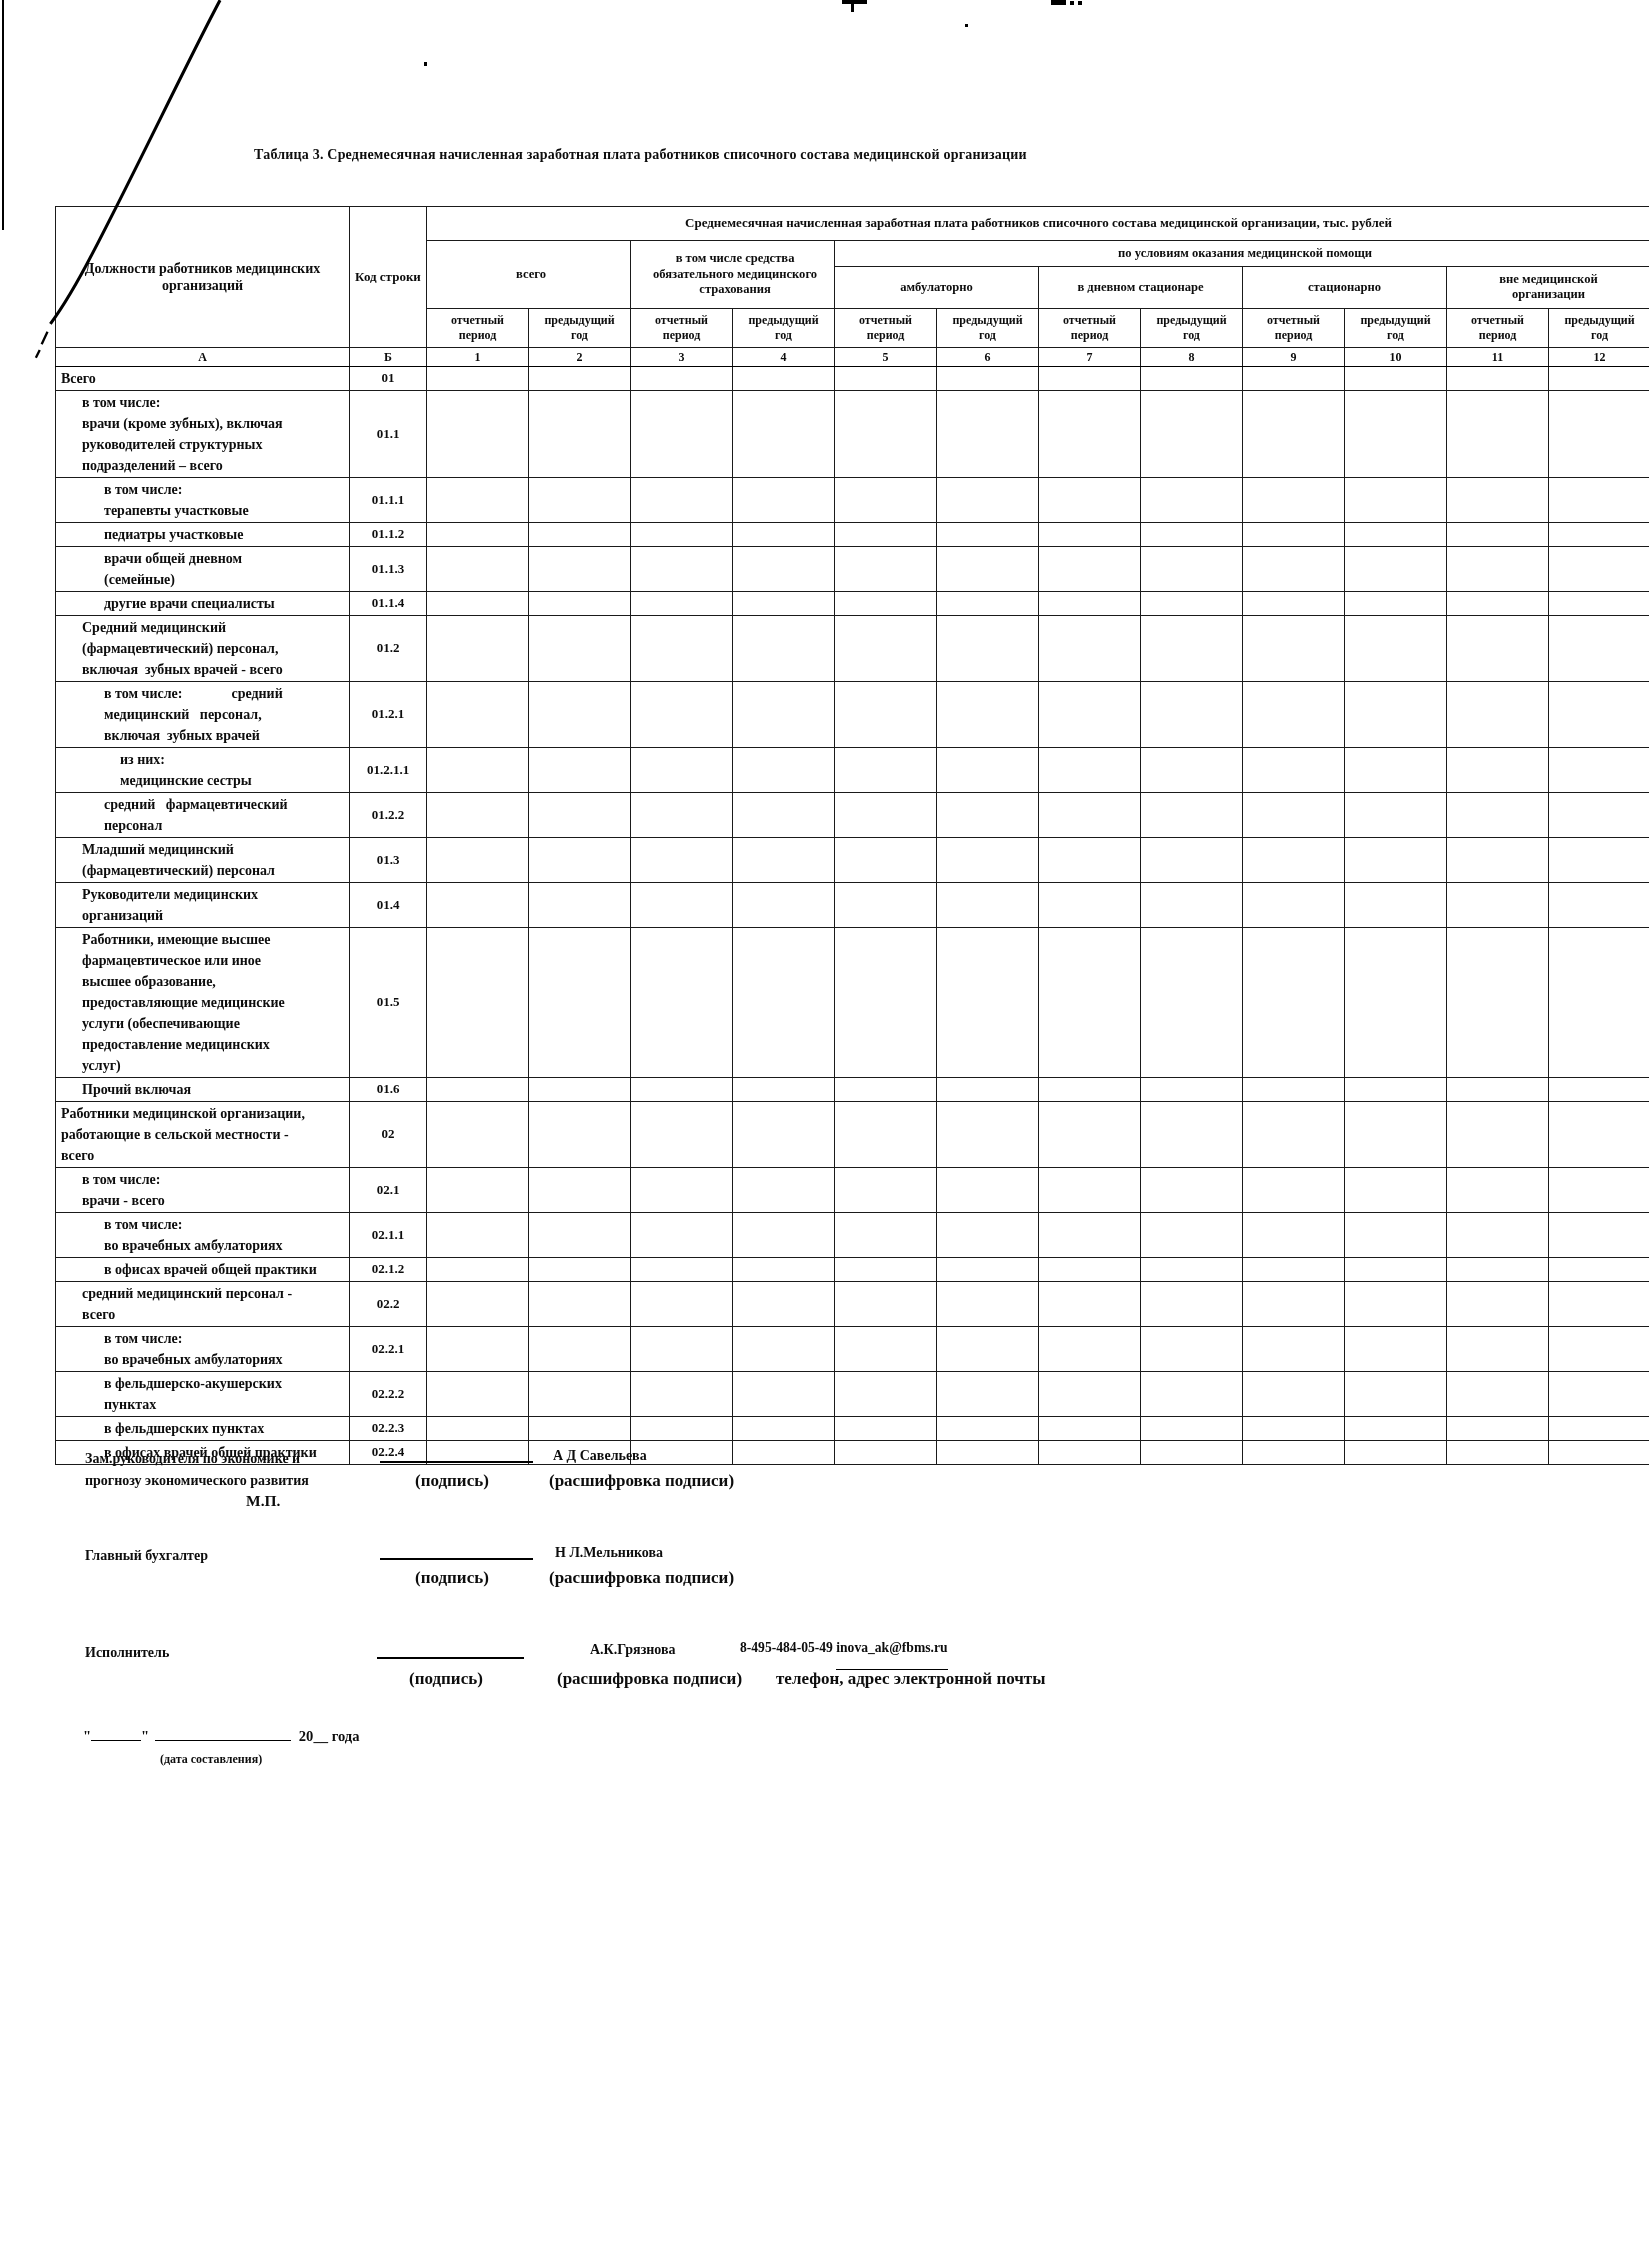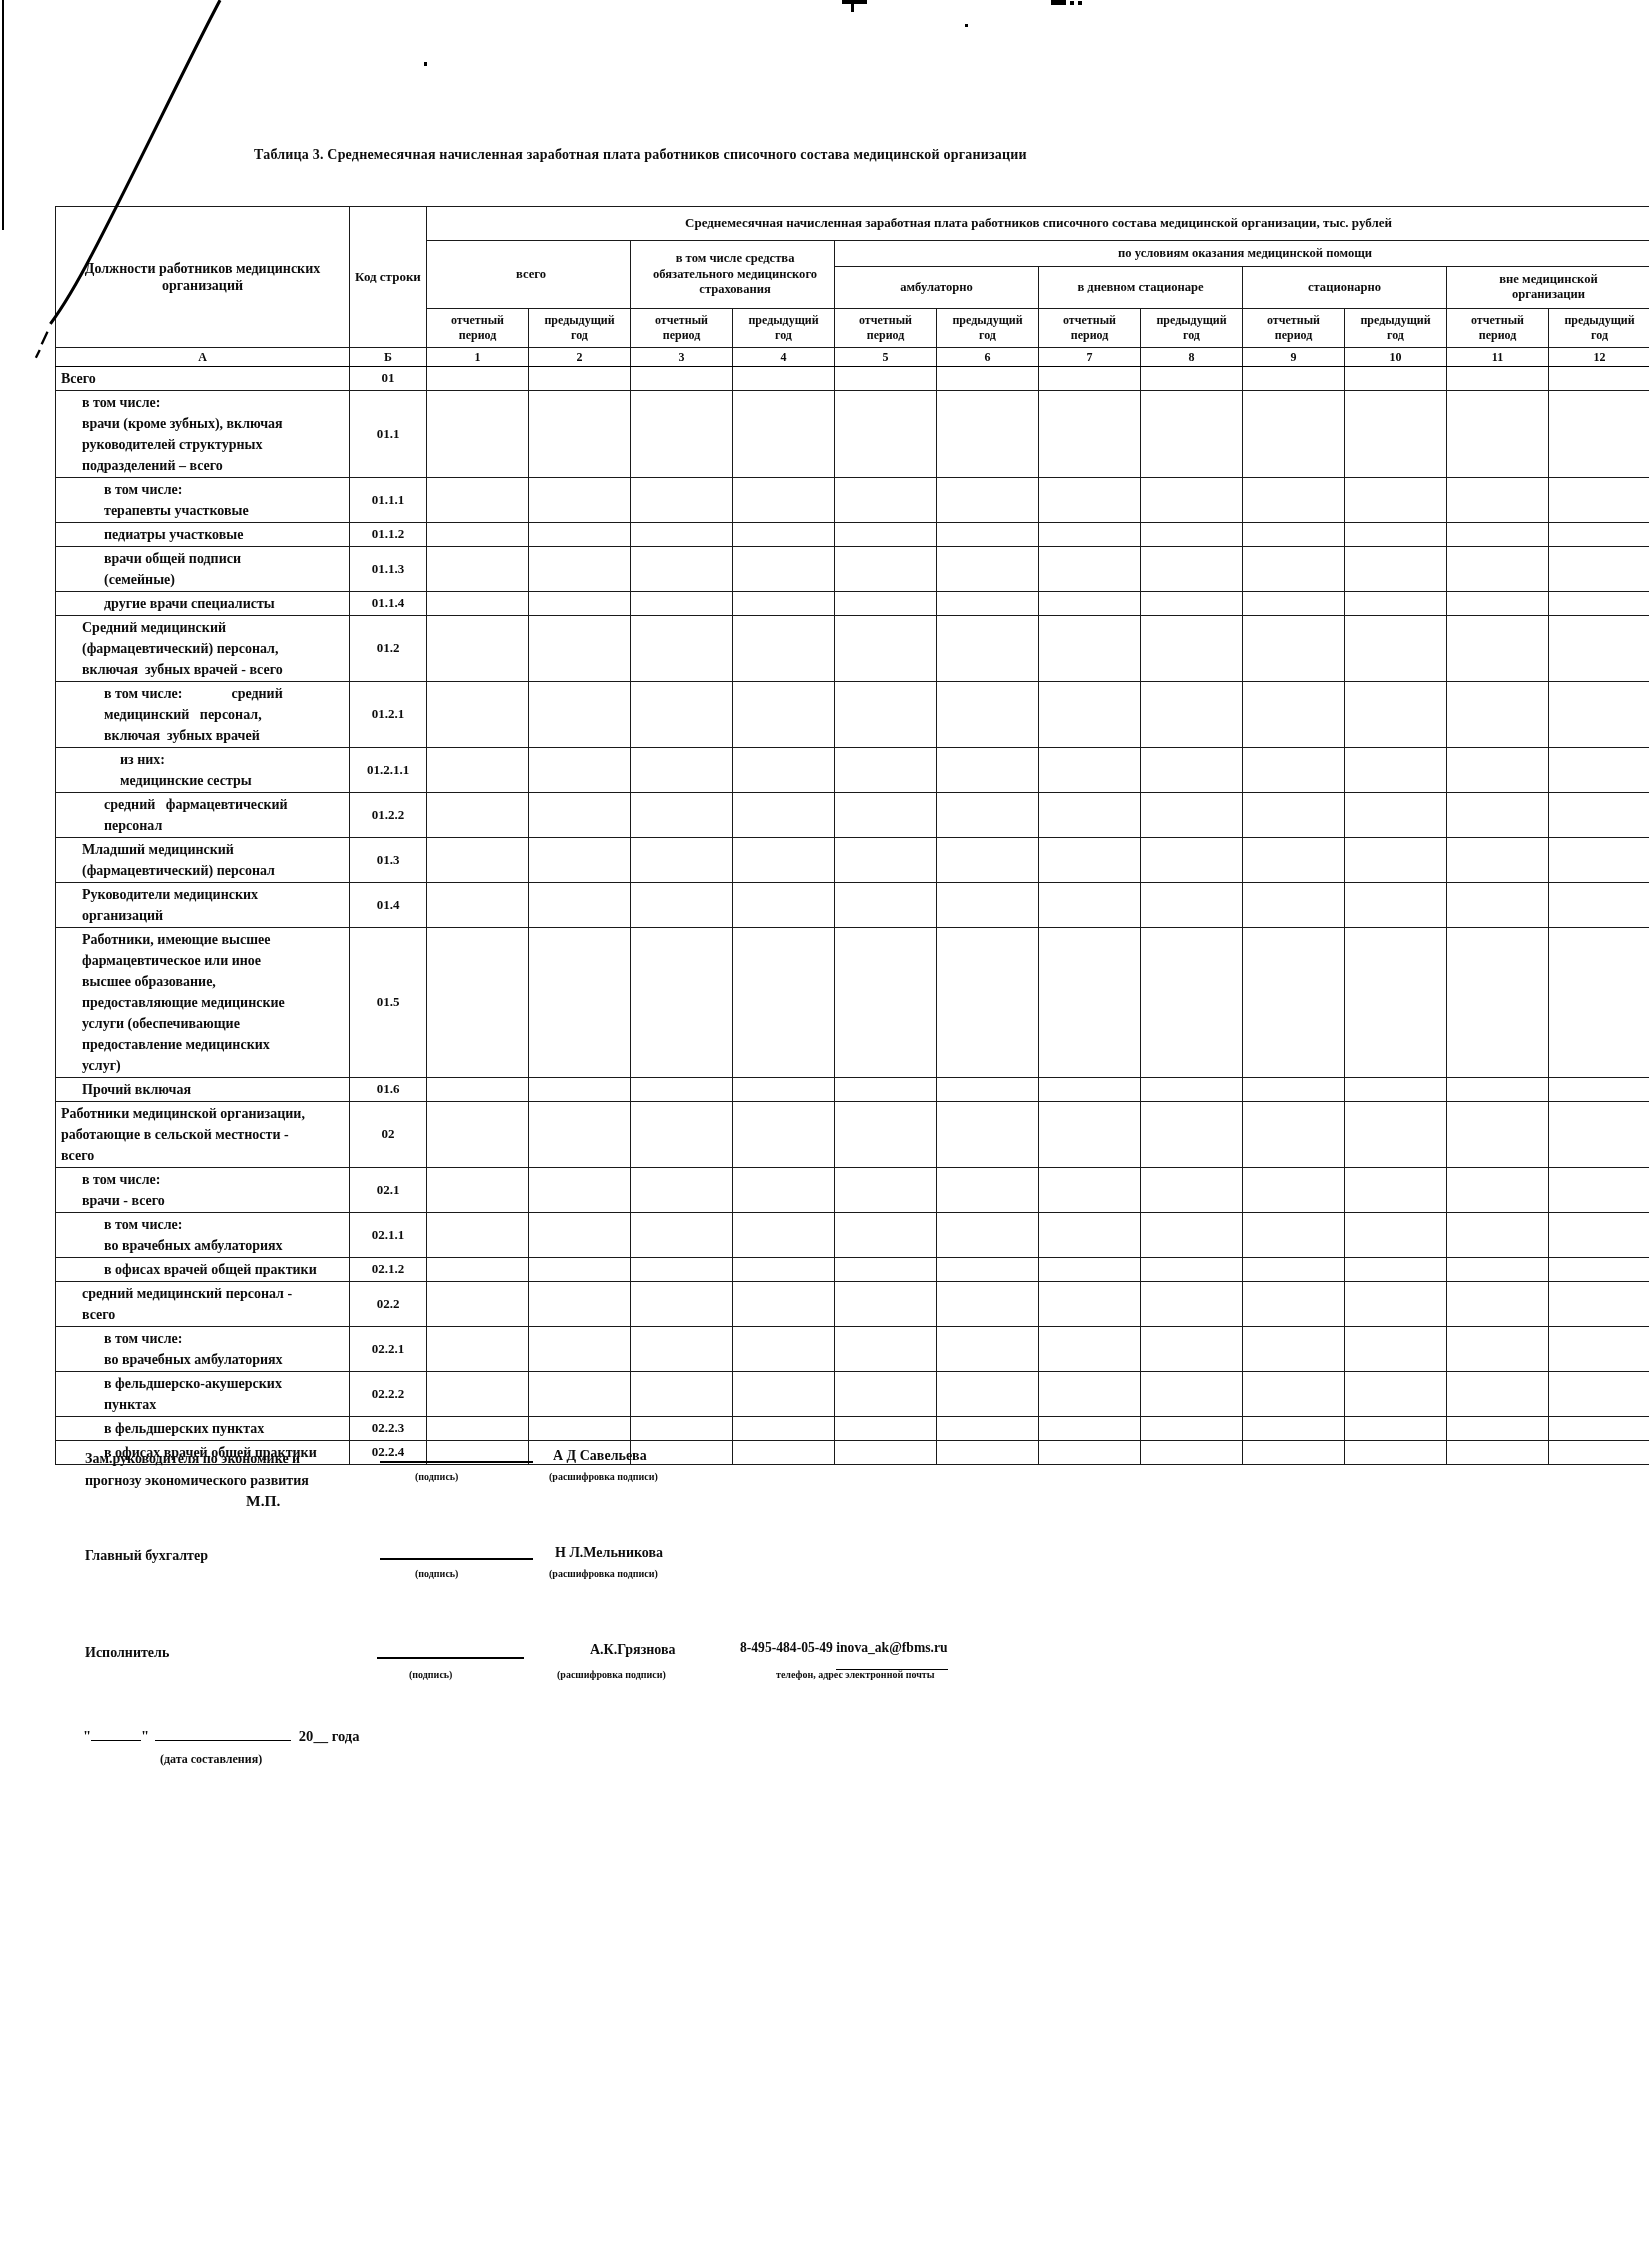--- a/index.html
+++ b/index.html
@@ -39,21 +39,21 @@
   tbody td.lbl.ind0 { padding-left:4.9px; }
   tbody td.lbl.ind1 { padding-left:26px; }
   tbody td.lbl.ind2 { padding-left:48px; }
   tbody td.lbl.ind3 { padding-left:64px; }
   tbody td.code { text-align:center; vertical-align:middle; font-size:13px; }
   tbody td.val { background:#fff; }
   tbody tr.thick-top td { border-top:1.9px solid #000; }
   
   .sig-role { position:absolute; font-size:14px; white-space:pre-line; line-height:22px; }
   .sig-line { position:absolute; height:1.9px; background:#000; }
-  .sig-cap  { position:absolute; font-size:10px; }
+  .sig-cap  { position:absolute; font-size:17px; }
   .sig-name { position:absolute; font-size:14px; }
   .stamp    { position:absolute; font-size:15.5px;margin-left:13px; }
   .contact  { position:absolute; font-size:13.6px; }
   .contact .email { border-bottom:1.9px solid #000; padding-bottom:14px; }
   .dateline { position:absolute; left:83px; top:1725px; font-size:14.6px; }
   .dateline .uline { display:inline-block; border-bottom:1.9px solid #000; height:14.6px; }
   .dateline .u1 { width:50px; }
   .dateline .u2 { width:136px; margin-left:5.8px; margin-right:7.8px; }
   .date-cap { position:absolute; left:160px; top:1752px; font-size:12px; }
 </style>
@@ -221,21 +221,21 @@
           <td class="val"></td>
           <td class="val"></td>
           <td class="val"></td>
           <td class="val"></td>
           <td class="val"></td>
           <td class="val"></td>
           <td class="val"></td>
           <td class="val"></td>
         </tr>
         <tr>
-          <td class="lbl ind2">врачи общей подписи
+          <td class="lbl ind2">врачи общей дневном
 (семейные)</td>
           <td class="code">01.1.3</td>
           <td class="val"></td>
           <td class="val"></td>
           <td class="val"></td>
           <td class="val"></td>
           <td class="val"></td>
           <td class="val"></td>
           <td class="val"></td>
           <td class="val"></td>

